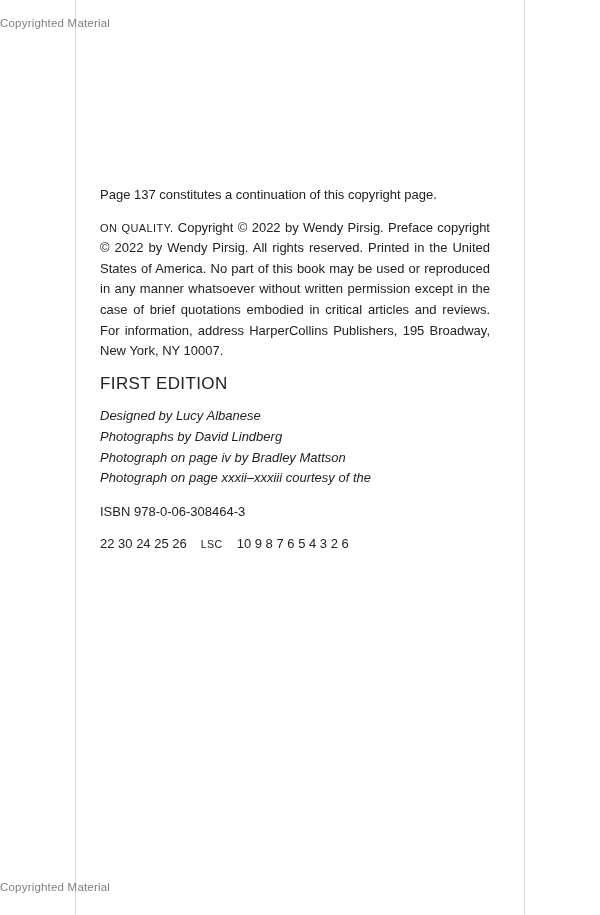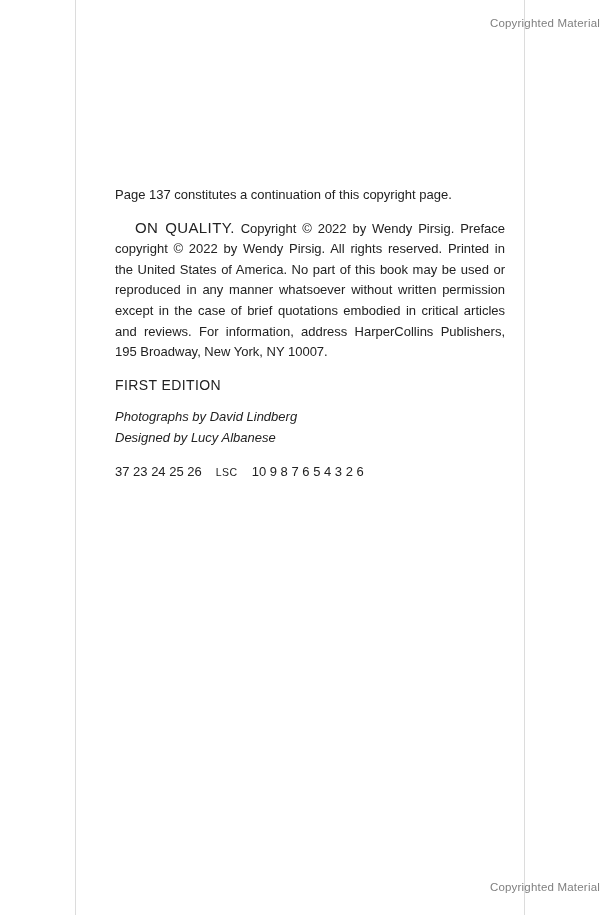--- a/index.html
+++ b/index.html
@@ -23,50 +23,49 @@
     width: 1px;
     background: #dcdcdc;
   }
   .edge-line.left  { left: 75px; }
   .edge-line.right { left: 524px; }
 
   .notice {
     position: absolute;
     left: 0;
     width: 600px;
-    text-align: right;
+    text-align: left;
     font-size: 11.5px;
     color: #7f7f7f;
     letter-spacing: 0.2px;
   }
   .notice.top    { top: 17px; }
   .notice.bottom { top: 881px; }
 
   .content {
     position: absolute;
-    left: 115px;
+    left: 100px;
     top: 185px;
     width: 390px;
     font-size: 13px;
     line-height: 20.6px;
   }
   .content p {
     margin: 0 0 12px 0;
     text-align: justify;
   }
   p.single-line {
     text-align: left;
   }
   .smallcaps {
-    font-size: 15px;
+    font-size: 11px;
     letter-spacing: 0.4px;
-    margin-left: 20px;
   }
   .first-edition {
-    font-size: 14px;
+    font-size: 17px;
     letter-spacing: 0.4px;
     margin: 3px 0 17px 0;
     text-align: left;
   }
   .credits {
     font-style: italic;
     margin: 0 0 13px 0;
   }
   .credits div {
     line-height: 20.6px;
@@ -97,25 +96,28 @@
 <div class="content">
 
   <p class="single-line">Page 137 constitutes a continuation of this copyright page.</p>
 
   <p><span class="smallcaps">ON QUALITY.</span> <span>Copyright © 2022 by Wendy Pirsig. Preface copyright © 2022 by Wendy Pirsig. All rights reserved. Printed in the United States of America. No part of this book may be used or reproduced in any manner whatsoever without written permission except in the case of brief quotations embodied in critical articles and reviews. For information, address HarperCollins Publishers, 195 Broadway, New York, NY 10007.</span></p>
 
 
   <p class="smallcaps first-edition">FIRST EDITION</p>
 
   <div class="credits">
+    <div>Designed by Lucy Albanese</div>
     <div>Photographs by David Lindberg</div>
-    <div>Designed by Lucy Albanese</div>
+    <div>Photograph on page iv by Bradley Mattson</div>
+    <div>Photograph on page xxxii–xxxiii courtesy of the</div>
   </div>
 
 
+  <p class="single-line isbn-line">ISBN 978-0-06-308464-3</p>
 
   <p class="single-line print-line">
-    <span class="years">37 23 24 25 26</span><span class="printer">LSC</span><span class="numbers">10 9 8 7 6 5 4 3 2 6</span>
+    <span class="years">22 30 24 25 26</span><span class="printer">LSC</span><span class="numbers">10 9 8 7 6 5 4 3 2 6</span>
   </p>
 
 </div>
 
 <div class="notice bottom">Copyrighted Material</div>
 
 </body></html>

